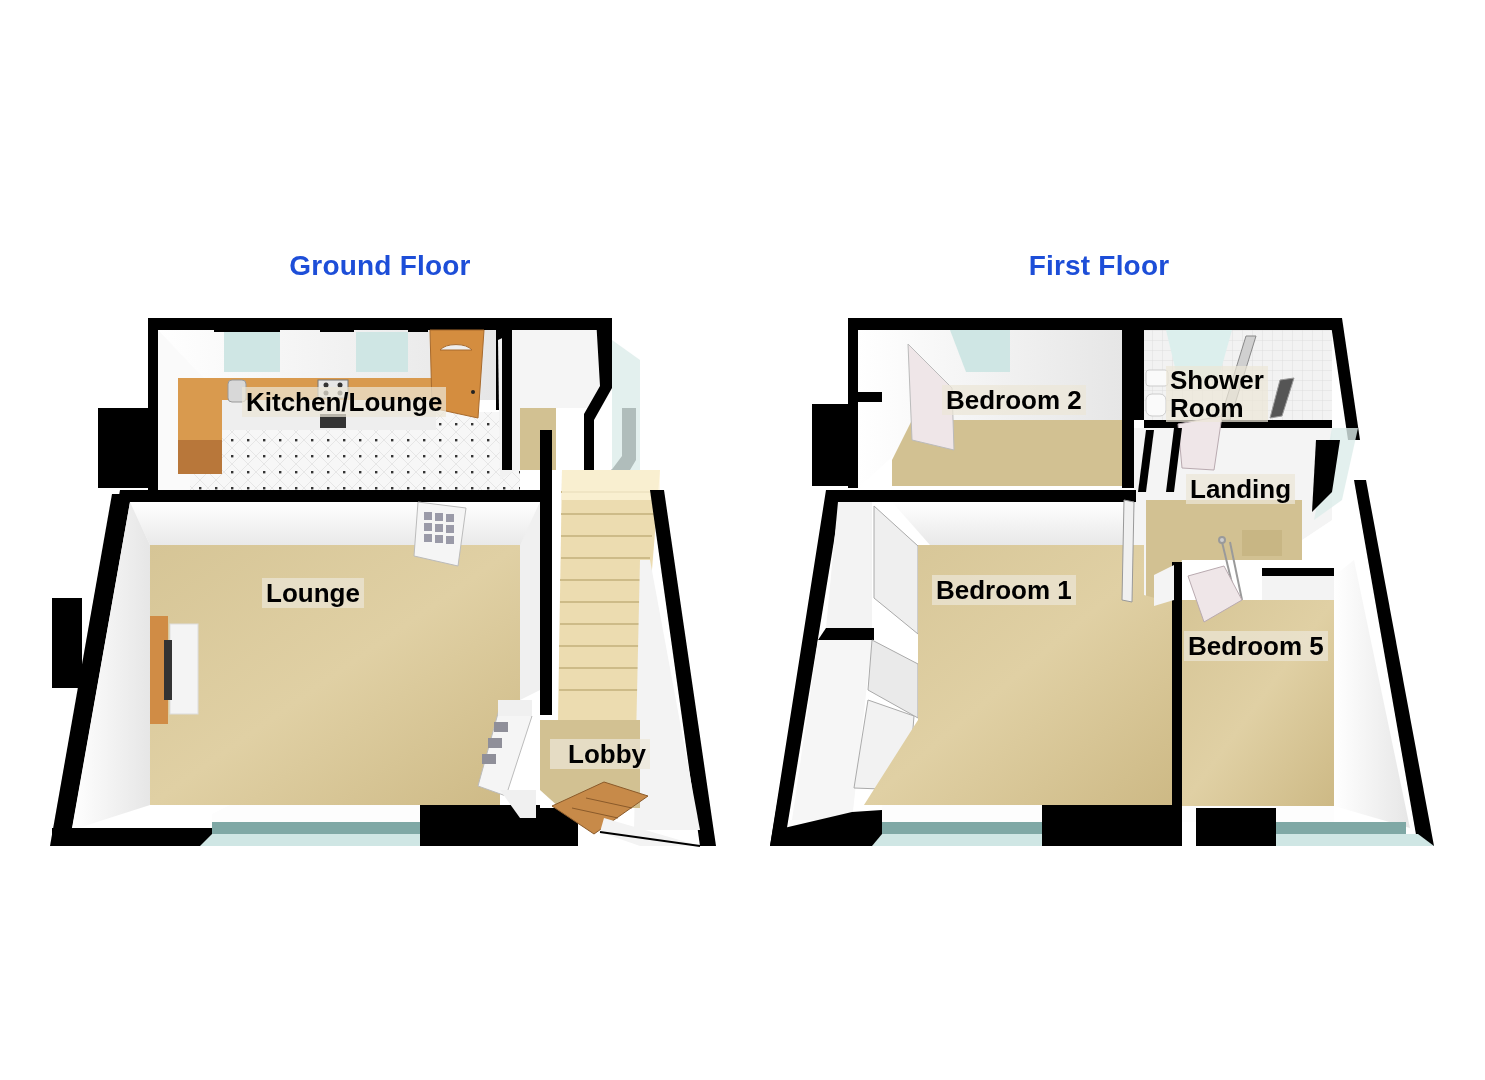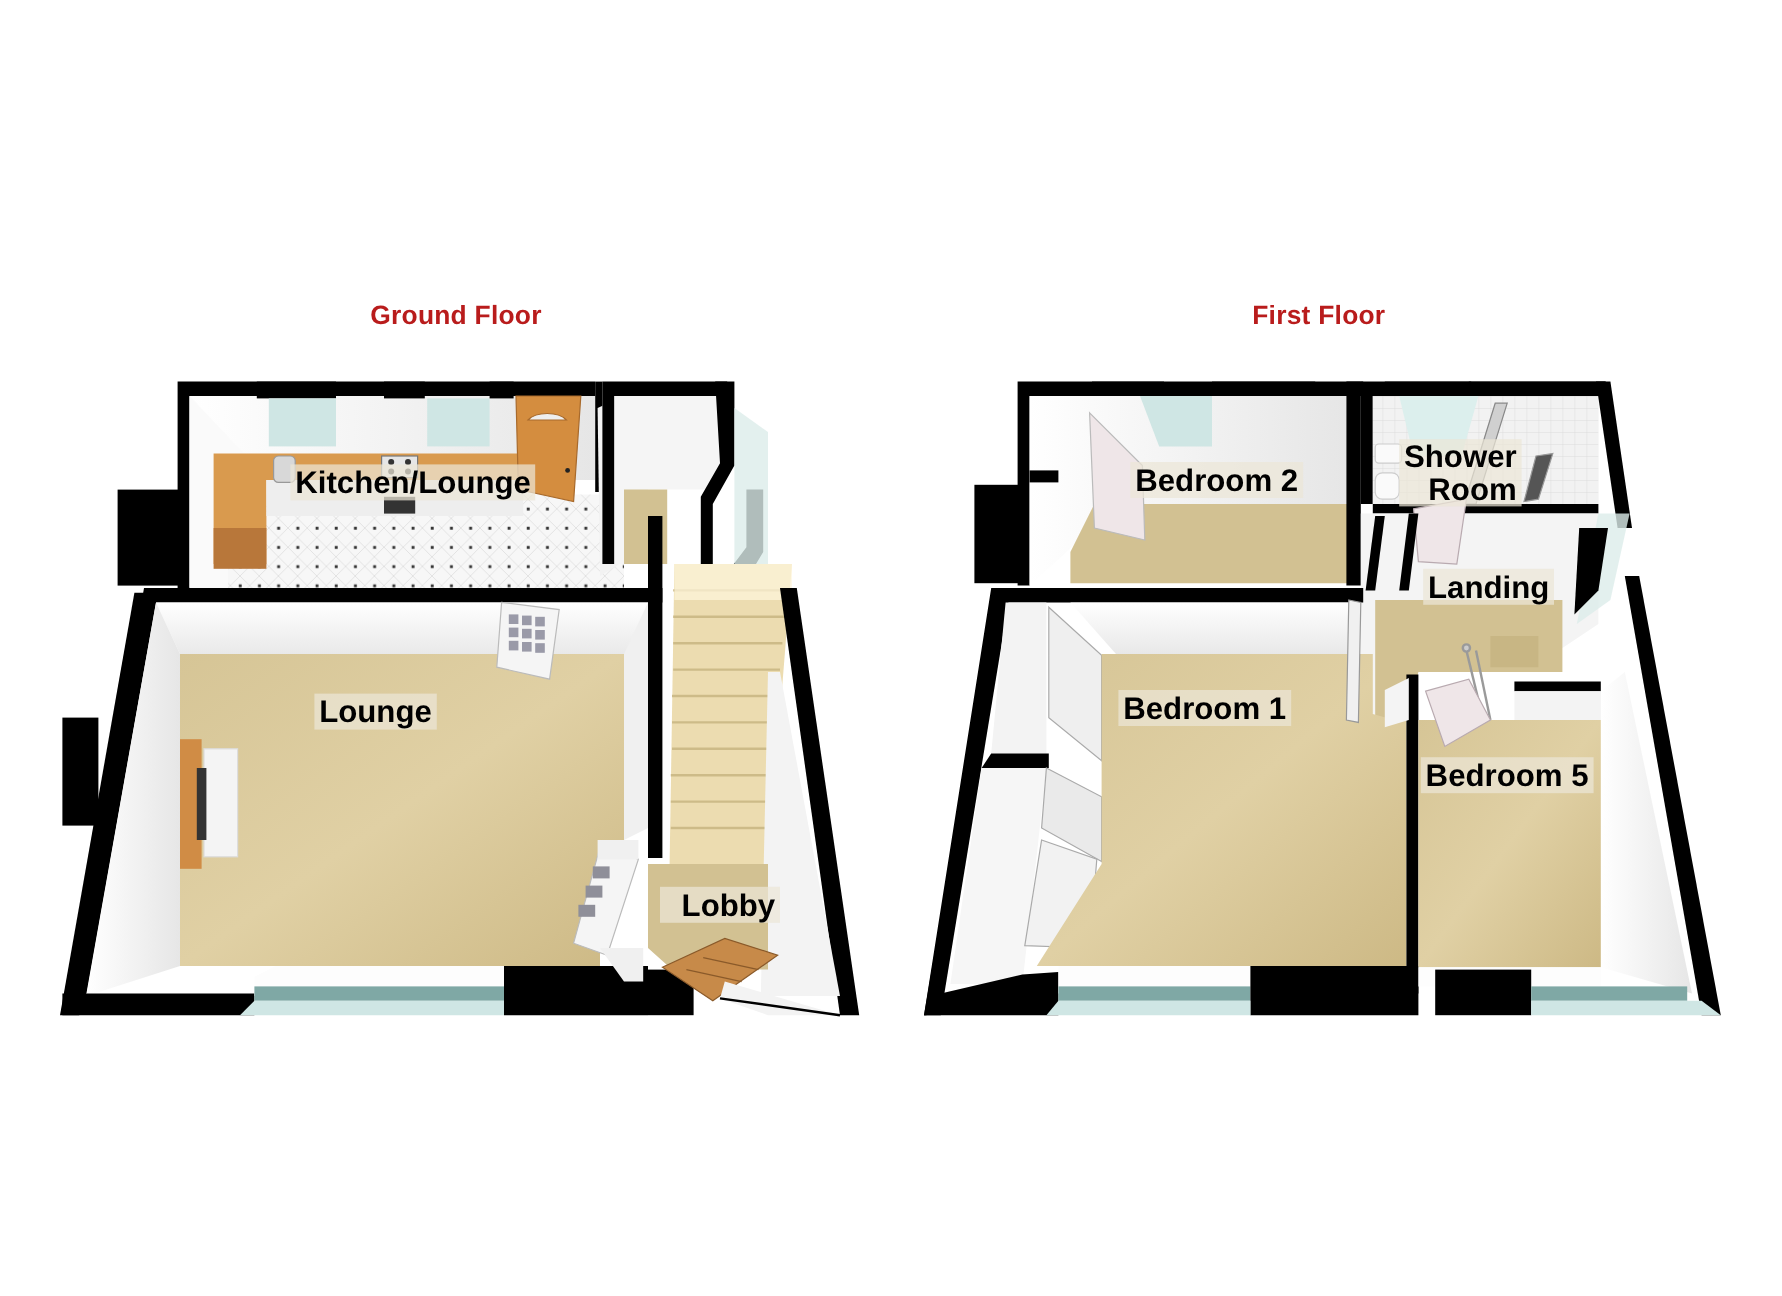--- a/index.html
+++ b/index.html
@@ -1,25 +1,25 @@
 <!DOCTYPE html>
 <html><head>
 <meta charset="utf-8">
 <style>
   html, body { margin: 0; padding: 0; background: #ffffff; }
   body { width: 1485px; height: 1080px; position: relative; overflow: hidden;
          font-family: "Liberation Sans", sans-serif; }
   .floor { position: absolute; top: 0; }
-  .floor-title { position: absolute; font-weight: bold; font-size: 22px; color: #b91c1c;
+  .floor-title { position: absolute; font-weight: bold; font-size: 28px; color: #1d4ed8;
                  letter-spacing: 0.2px; white-space: nowrap; transform: translateX(-50%); }
   svg.plan { position: absolute; left: 0; top: 0; }
   .label { position: absolute; font-weight: bold; font-size: 26px; color: #000;
            background: rgba(235, 230, 215, 0.72); padding: 0 4px; line-height: 30px;
            white-space: nowrap; }
-  .label.two-line { text-align: right; line-height: 28px; }
+  .label.two-line { text-align: left; line-height: 28px; }
 </style>
 </head>
 <body>
 
 <div class="floor" style="left:0;width:742px;height:1080px;">
   <div class="floor-title" style="left:380px;top:250px;">Ground Floor</div>
 
   <svg class="plan" width="742" height="1080">
     <defs>
       <pattern id="tiles" width="16" height="16" patternUnits="userSpaceOnUse">

